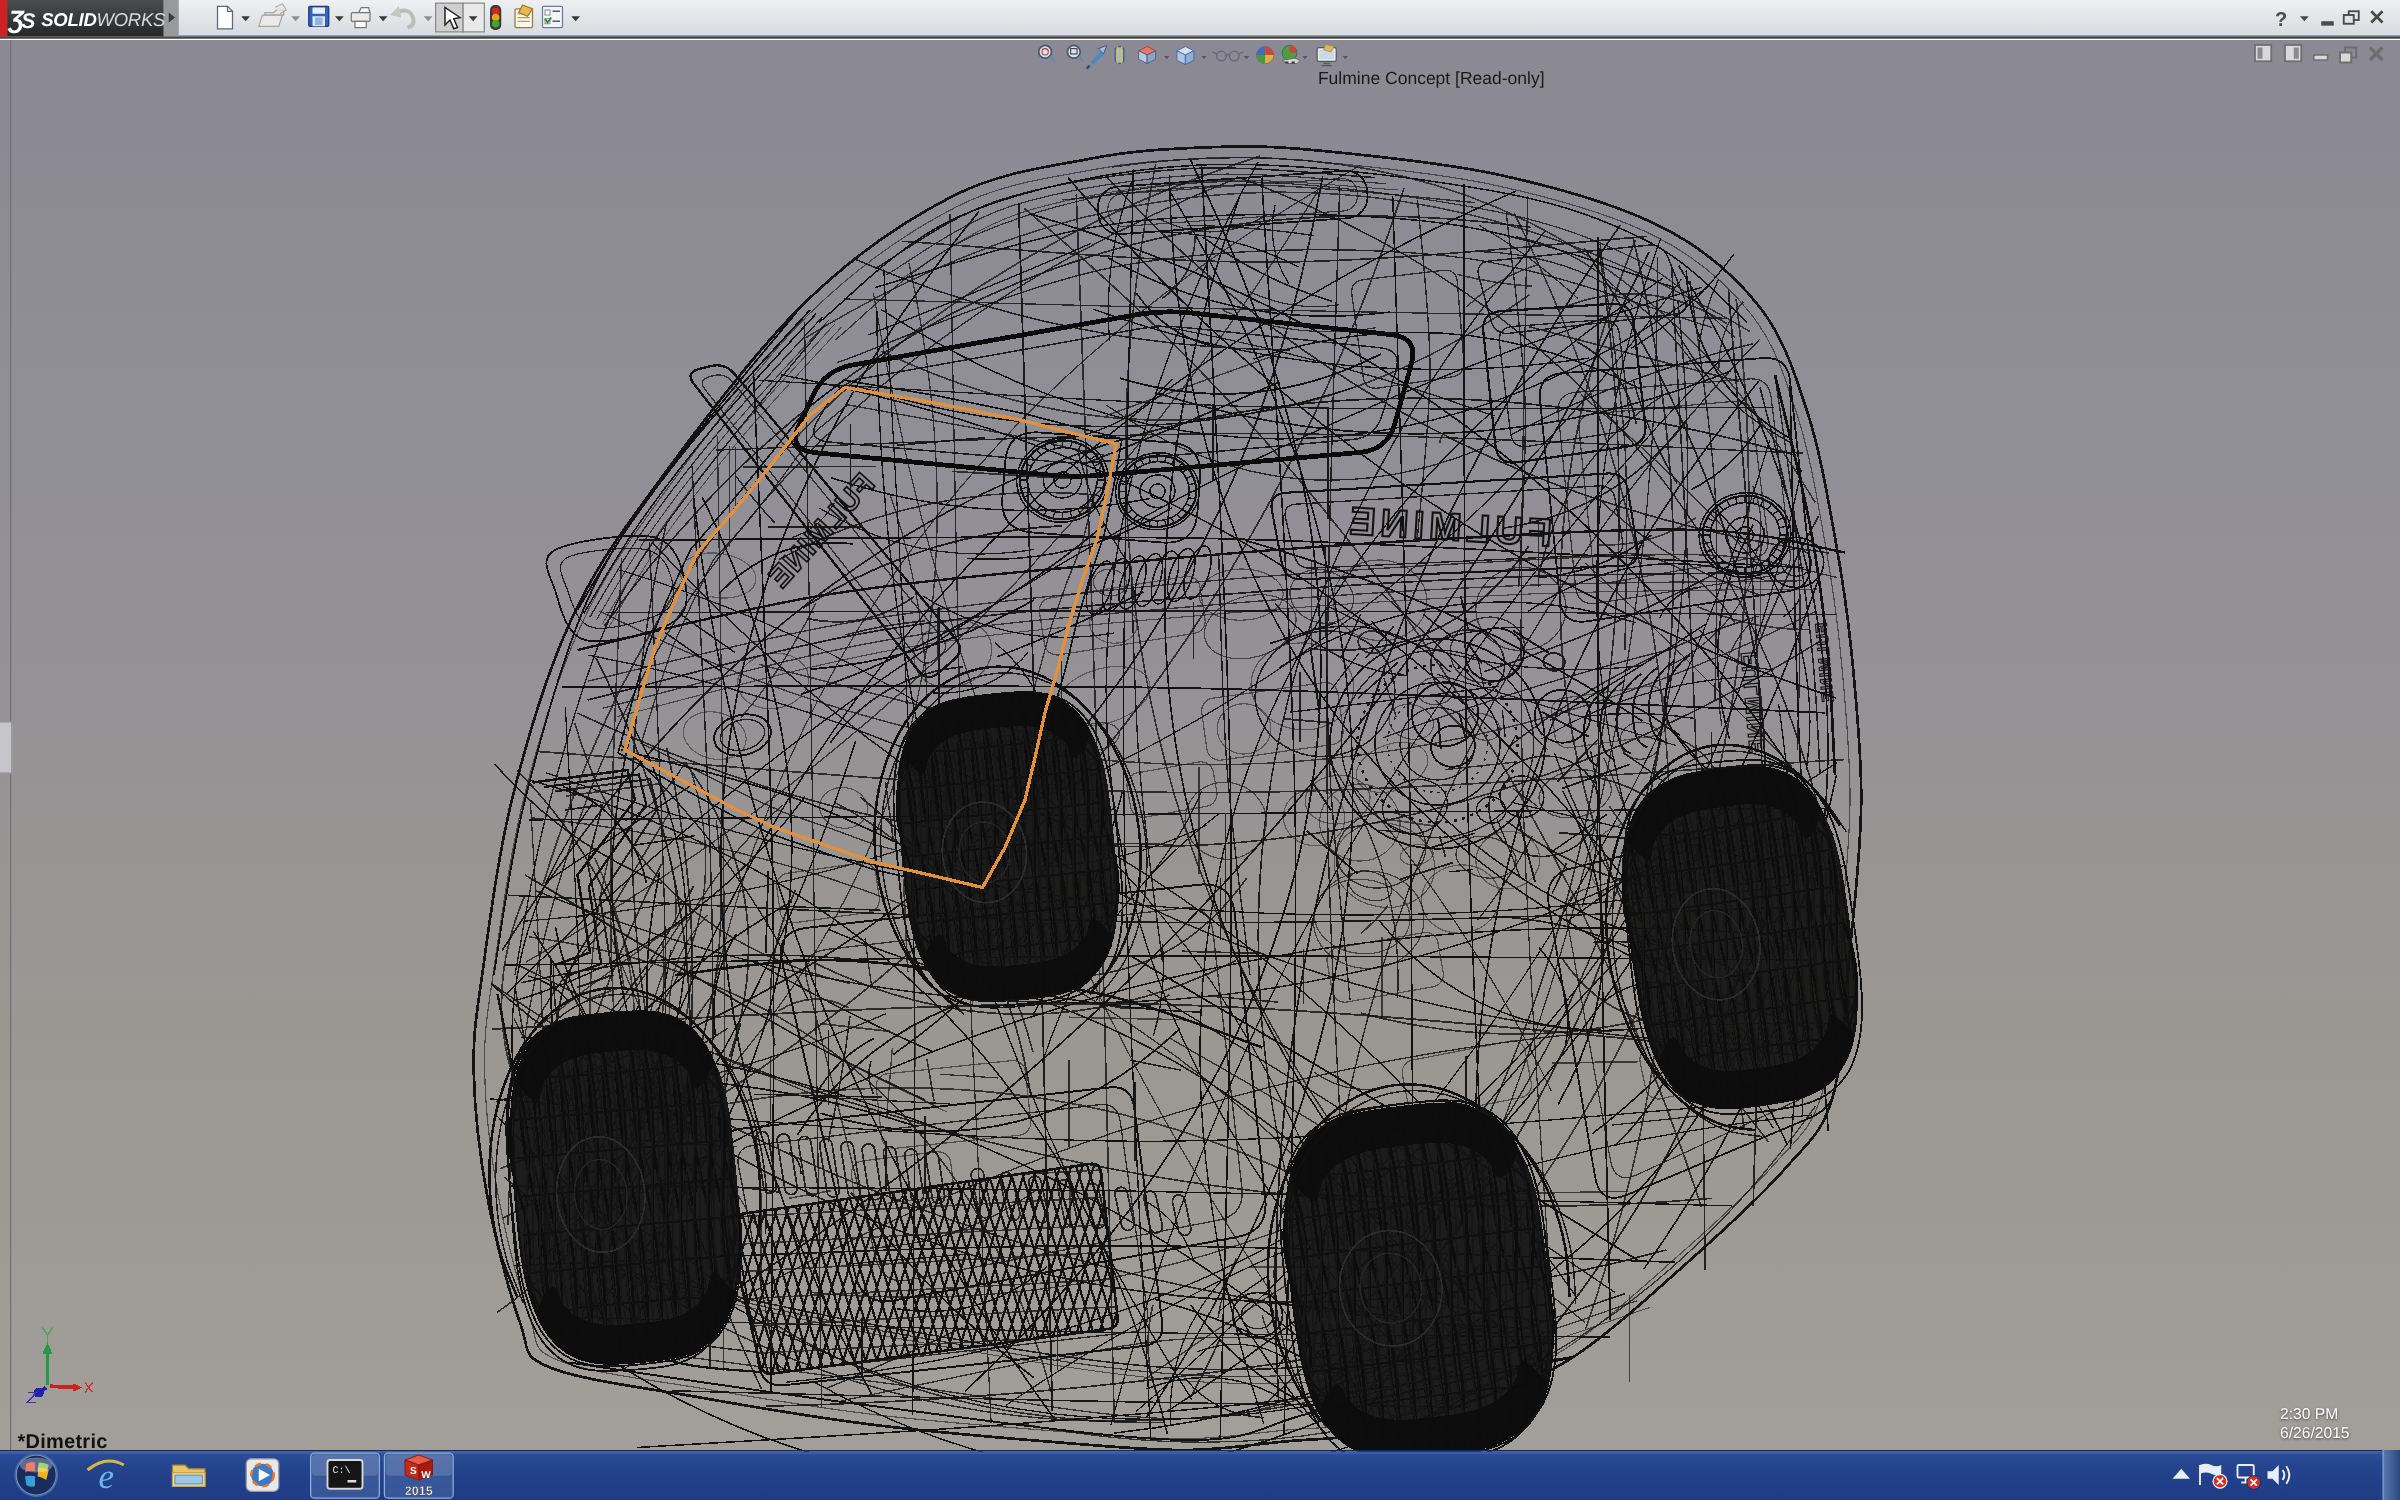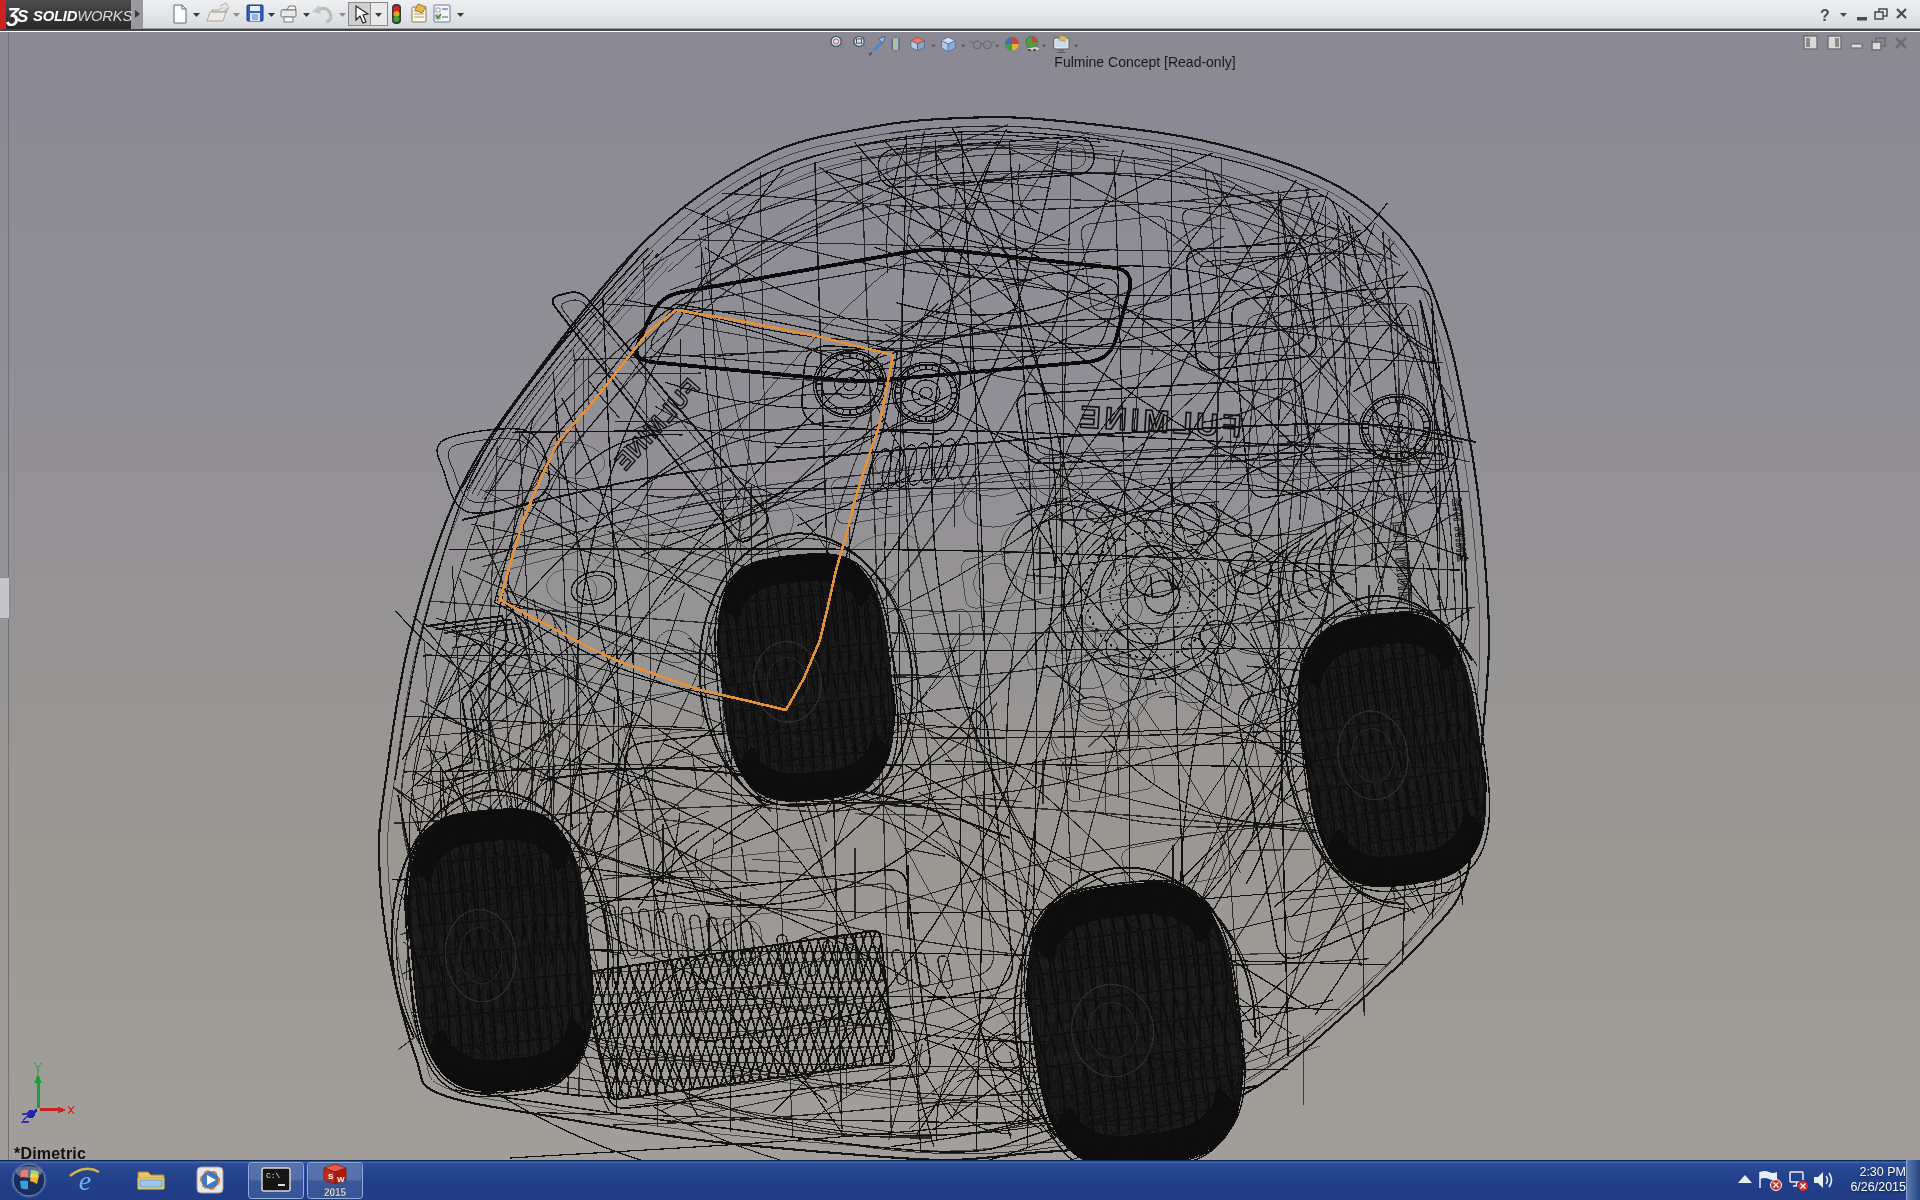--- a/index.html
+++ b/index.html
@@ -15,21 +15,21 @@
 #viewport{position:absolute;left:0;top:32px;width:1920px;height:1128px;
 background:linear-gradient(#8a8994 0%,#929096 35%,#9a9793 70%,#a29e9a 100%);}
 #vpborder{position:absolute;left:8px;top:32px;width:1px;height:1128px;background:#70707a;}
 #lefttab{position:absolute;left:0;top:577px;width:9px;height:40px;background:#c6c6ca;
 border:1px solid #8a8a90;border-left:none;}
 #dimetric{position:absolute;left:14px;top:1145px;font-size:16px;color:#111;font-weight:bold;letter-spacing:0.2px;}
 #taskbar{position:absolute;left:0;top:1160px;width:1920px;height:40px;
 background:linear-gradient(#2e4f9c 0%,#26458f 25%,#22408a 60%,#1f3c84 100%);
 border-top:1px solid #15285a;box-sizing:border-box;}
 #taskbar:before{content:"";position:absolute;left:0;top:1px;width:1920px;height:1px;background:#5577c0;opacity:0.55;}
-#clock{position:absolute;right:14px;top:1165px;width:82px;text-align:right;color:#fff;
+#clock{position:absolute;right:14px;top:1124px;width:82px;text-align:left;color:#fff;
 font-size:12.5px;line-height:15px;text-shadow:0 1px 2px rgba(0,0,0,0.6);}
 #showdesk{position:absolute;right:0;top:1160px;width:13px;height:40px;
 background:linear-gradient(90deg,#5a78b0,#2a4880);border-left:1px solid #8aa8d8;}
 svg{position:absolute;left:0;top:0;}
 </style></head>
 <body>
 <div id="viewport"></div>
 <svg id="scene" width="1920" height="1200" viewBox="0 0 1920 1200" shape-rendering="crispEdges">
 <path d="M962,118 C991.7,116.8 1010.3,116.3 1050,120 C1089.7,123.7 1153.3,129.7 1200,140 C1246.7,150.3 1295.3,164.3 1330,182 C1364.7,199.7 1388.7,221.3 1408,246 C1427.3,270.7 1436,299.3 1446,330 C1456,360.7 1462.2,398.3 1468,430 C1473.8,461.7 1477.5,485 1481,520 C1484.5,555 1489.2,600 1489,640 C1488.8,680 1483.8,720.3 1480,760 C1476.2,799.7 1474.7,848.8 1466,878 C1457.3,907.2 1447.3,913 1428,935 C1408.7,957 1378.3,984.8 1350,1010 C1321.7,1035.2 1286.3,1067.7 1258,1086 C1229.7,1104.3 1206.3,1110 1180,1120 C1153.7,1130 1125,1140.5 1100,1146 C1075,1151.5 1055,1150.7 1030,1153 C1005,1155.3 978.3,1159.7 950,1160 C921.7,1160.3 901.7,1158.3 860,1155 C818.3,1151.7 750,1146.2 700,1140 C650,1133.8 603.3,1125.7 560,1118 C516.7,1110.3 464,1104 440,1094 C416,1084 424.3,1080.7 416,1058 C407.7,1035.3 396.2,991.3 390,958 C383.8,924.7 379.7,888 379,858 C378.3,828 380.8,814.7 386,778 C391.2,741.3 398.3,684.7 410,638 C421.7,591.3 437.3,539 456,498 C474.7,457 491,434.3 522,392 C553,349.7 602,283.2 642,244 C682,204.8 723.7,176.5 762,157 C800.3,137.5 838.7,133.5 872,127 C905.3,120.5 932.3,119.2 962,118 Z" fill="none" stroke="#141414" stroke-width="2.16"></path>
 <path d="M962,127 C991.2,125.8 1009.6,125.4 1048.7,128.9 C1087.7,132.4 1150.5,138.2 1196.5,148.3 C1242.5,158.4 1290.6,172 1324.8,189.3 C1359,206.7 1382.7,228 1401.7,252.4 C1420.7,276.7 1429.1,305.1 1438.8,335.4 C1448.5,365.7 1454.4,402.9 1460,434.2 C1465.6,465.4 1469.1,488.4 1472.5,522.9 C1475.8,557.3 1480.3,601.6 1480,640.9 C1479.8,680.2 1474.8,719.9 1471.1,758.8 C1467.3,797.8 1466.1,846.2 1457.6,874.9 C1449,903.6 1439.1,909.3 1420,930.8 C1400.9,952.4 1370.9,979.6 1343,1004.3 C1315.1,1028.9 1280.5,1060.8 1252.6,1078.8 C1224.8,1096.7 1201.8,1102.2 1175.9,1112 C1150.1,1121.7 1122,1132 1097.4,1137.4 C1072.9,1142.7 1053.3,1141.8 1028.7,1144.1 C1004.2,1146.4 978.1,1150.6 950.3,1151 C922.5,1151.4 902.9,1149.3 862,1146.2 C821,1143.1 753.9,1138 704.6,1132.3 C655.3,1126.5 609.1,1118.8 566.2,1111.5 C523.3,1104.2 470.9,1098.3 447.2,1088.5 C423.4,1078.8 431.7,1075.4 423.5,1053 C415.3,1030.6 404.1,987.1 398.2,954.2 C392.2,921.3 388.2,885.2 387.7,855.6 C387.1,826 389.7,812.8 394.9,776.7 C400.1,740.6 407.4,684.8 419,638.9 C430.5,593 446,541.5 464.4,501.2 C482.8,460.9 499,438.7 529.4,397.1 C559.9,355.4 608,289.9 647.2,251.3 C686.5,212.7 727.5,184.7 765.2,165.4 C802.9,146.2 840.6,142.3 873.5,135.9 C906.3,129.5 932.8,128.2 962,127 Z" fill="none" stroke="#222" stroke-width="0.96" opacity="0.65"></path>

